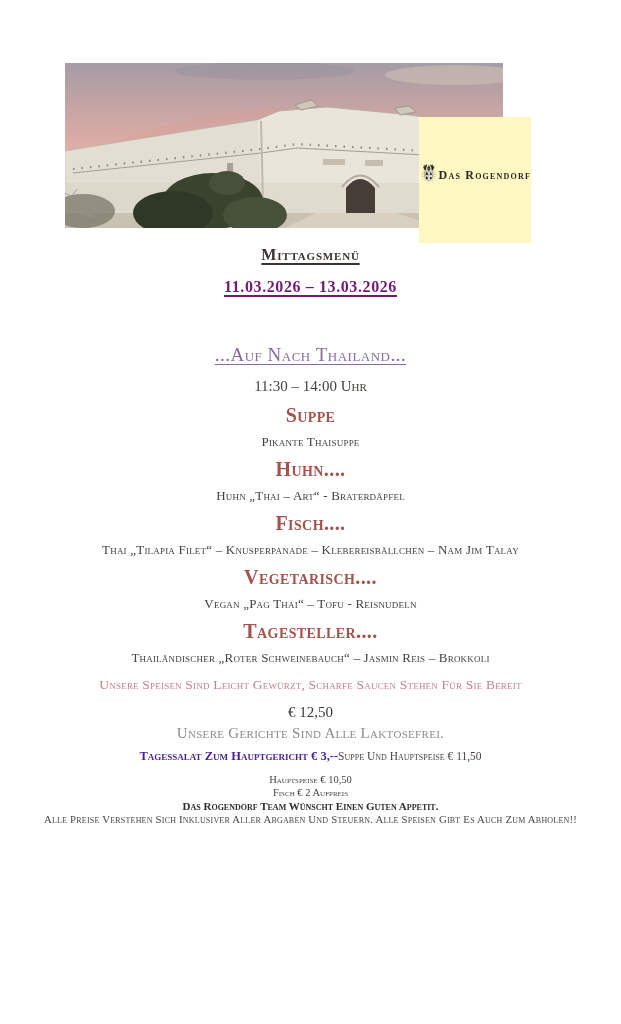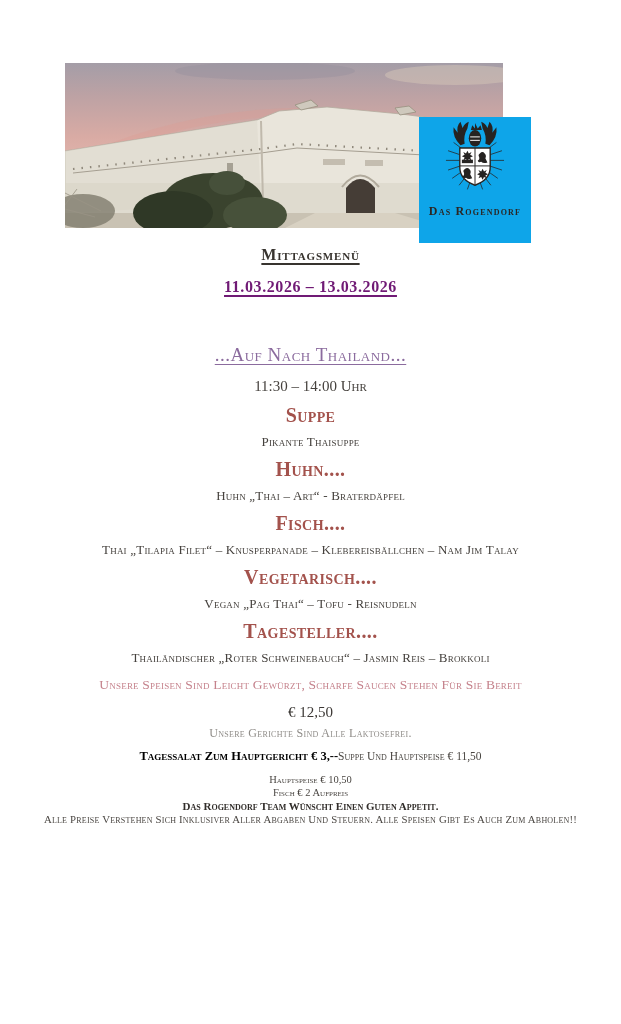--- a/index.html
+++ b/index.html
@@ -6,22 +6,22 @@
   .page{
     position:relative;width:621px;height:1024px;background:#ffffff;
     margin:0 auto;overflow:hidden;
     font-family:"Liberation Serif",serif;font-variant:small-caps;color:#403c39;
   }
   
   .photo{position:absolute;left:65px;top:63px;width:438px;height:165px;}
   .photo svg{display:block;width:100%;height:100%;}
   
   .logo-box{
-    position:absolute;left:419px;top:117px;width:112px;height:126px;background:#0ea5e9;
-    display:flex;flex-direction:column;align-items:center;justify-content:flex-start;
+    position:absolute;left:419px;top:117px;width:112px;height:126px;background:#fef9c3;
+    display:flex;flex-direction:row;align-items:center;justify-content:flex-start;
     box-sizing:border-box;padding-bottom:10px;
   }
   .coat{width:76px;height:84px;margin-bottom:3px;}
   .brand-name{
     font-size:12px;font-weight:bold;letter-spacing:1.2px;color:#2b2724;white-space:nowrap;
   }
   
   .menu{position:absolute;left:0;top:245px;width:621px;text-align:center;}
   .menu div{white-space:nowrap;}
   .m-title{font-size:16px;line-height:19px;font-weight:bold;letter-spacing:.8px;
@@ -32,23 +32,23 @@
     margin-bottom:12px;color:#701a75;}
   .m-theme{font-size:19px;line-height:22px;color:#8b6b9e;letter-spacing:.5px;
     text-decoration:underline;text-decoration-thickness:1px;text-underline-offset:3px;
     margin-bottom:11px;margin-top:48px;}
   .m-hours{font-size:15px;line-height:18px;margin-bottom:12px;color:#45413d;}
   .sec-head{font-size:20px;line-height:16px;font-weight:bold;color:#a3524c;
     letter-spacing:.4px;margin-bottom:11px;}
   .dish{font-size:13px;line-height:16px;color:#45413d;letter-spacing:.2px;margin-bottom:11px;}
   .spice{font-size:13.5px;line-height:16px;color:#c5828c;letter-spacing:.2px;margin-bottom:10px;}
   .price{font-size:15px;line-height:18px;color:#3c3835;margin-bottom:5px;}
-  .lactose{font-size:12px;line-height:14px;color:#8f8c88;letter-spacing:.3px;margin-bottom:9px;}
+  .lactose{font-size:15px;line-height:14px;color:#8f8c88;letter-spacing:.3px;margin-bottom:9px;}
   .combo{font-size:12.5px;line-height:15px;margin-bottom:10px;color:#3c3835;}
-  .combo .b{font-weight:bold;font-size:12.5px;color:#000000;}
+  .combo .b{font-weight:bold;font-size:12.5px;color:#4c1d95;}
   .combo .r{font-size:11.5px;color:#4a4642;}
   .small-line{font-size:10.5px;line-height:12px;color:#4a4642;margin-bottom:1px;}
   .team{font-size:11px;line-height:13px;font-weight:bold;color:#312d2a;}
   .footer{font-size:10.8px;line-height:13px;color:#4a4642;letter-spacing:.2px;}
 </style>
 </head>
 <body>
 
 <div class="page">
 

